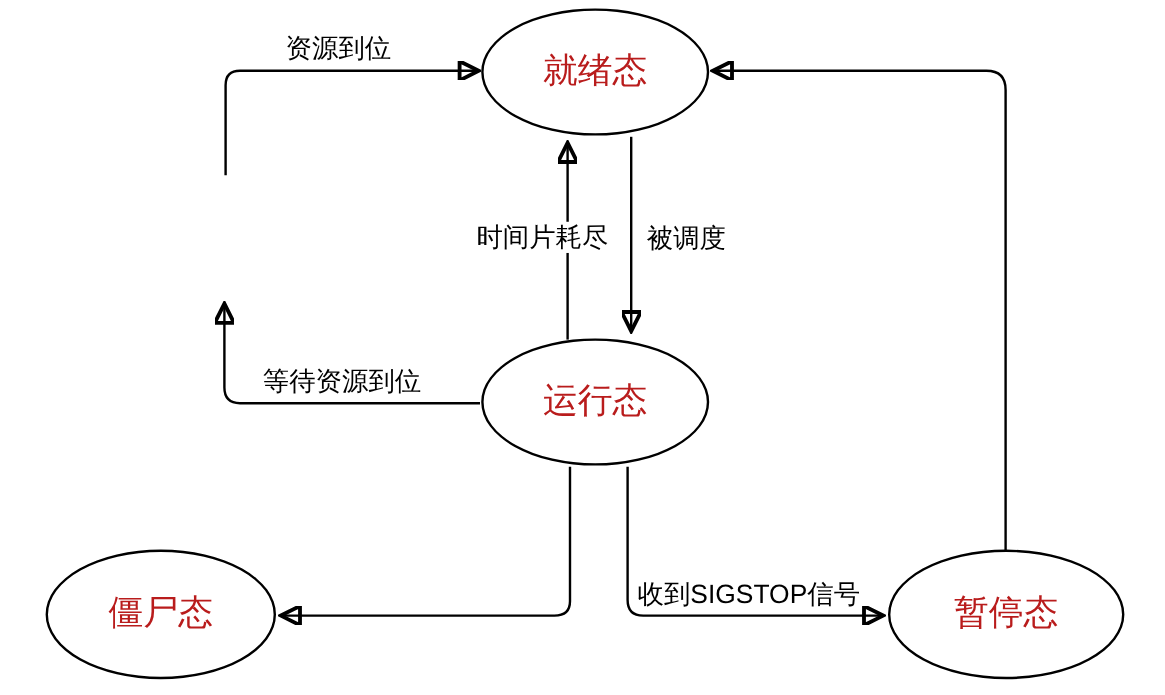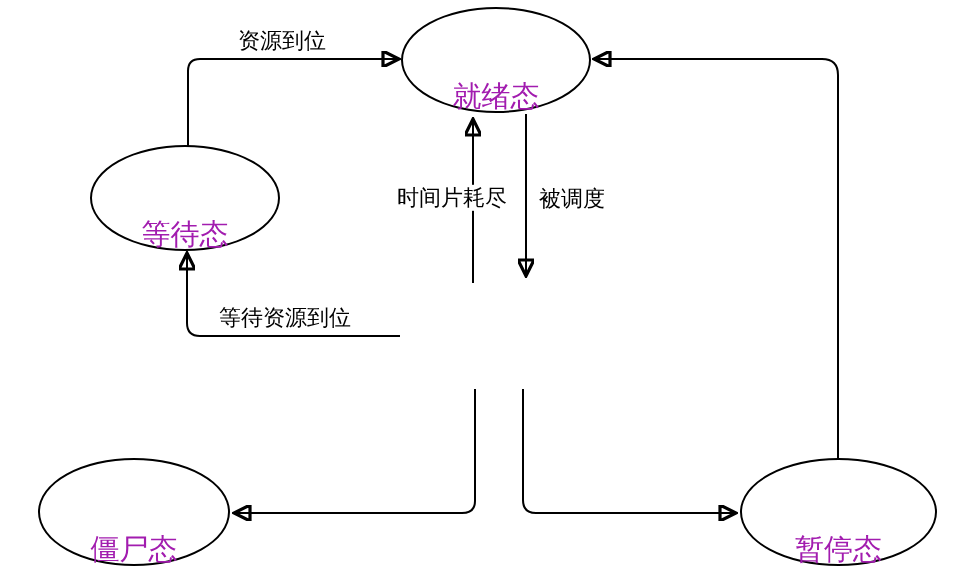--- a/index.html
+++ b/index.html
@@ -27,25 +27,26 @@
     stroke: #000000;
     stroke-width: 2;
   }
   .node {
     position: absolute;
     box-sizing: border-box;
     border: 2px solid #000000;
     border-radius: 50%;
     background: #ffffff;
     display: flex;
-    align-items: flex-end;
+    align-items: center;
     justify-content: center;
-    color: #a21caf;
+    color: #b91c1c;
     font-size: 29px;
     line-height: 1;
+    font-family: Liberation Mono, monospace;
   }
   .edge-label {
     position: absolute;
     transform: translate(-50%, -50%);
     font-size: 22px;
     line-height: 1.2;
     color: #000000;
     background: #ffffff;
     padding: 0 2px;
     white-space: nowrap;
@@ -69,37 +70,38 @@
     <path d="M400,336 L200,336 Q187,336 187,323 L187,253" marker-end="url(#arrow)"></path>
     <path d="M838,459 L838,75 Q838,59 822,59 L594,59" marker-end="url(#arrow)"></path>
     <path d="M475,389 L475,501 Q475,513 462,513 L234,513" marker-end="url(#arrow)"></path>
     <path d="M523,389 L523,500 Q523,513 536,513 L736,513" marker-end="url(#arrow)"></path>
   </svg>
 
   <div class="node" style="left:401px; top:7px;  width:190px; height:106px;">
     <span>就绪态</span>
   </div>
 
-  <div class="node" style="left:90px; top:145px; width:190px; height:106px;">
-    <span>等待态</span>
+
+  <div class="node" style="left:401px; top:282px; width:190px; height:106px;">
+    <span>运行态</span>
   </div>
-
 
   <div class="node" style="left:38px; top:458px; width:192px; height:108px;">
     <span>僵尸态</span>
   </div>
 
   <div class="node" style="left:740px; top:458px; width:197px; height:108px;">
     <span>暂停态</span>
   </div>
 
   <div class="edge-label" style="left:282px; top:41px;font-family:Liberation Serif, serif;">资源到位</div>
 
   <div class="edge-label" style="left:408px; top:198px;margin-left:44px;">时间片耗尽</div>
 
   <div class="edge-label" style="left:572px; top:199px;">被调度</div>
 
   <div class="edge-label" style="left:285px; top:318px;text-align:right;">等待资源到位</div>
 
 
 
+  <div class="edge-label" style="left:624px; top:496px;">收到SIGSTOP信号</div>
 
 </div>
 
 </body></html>

